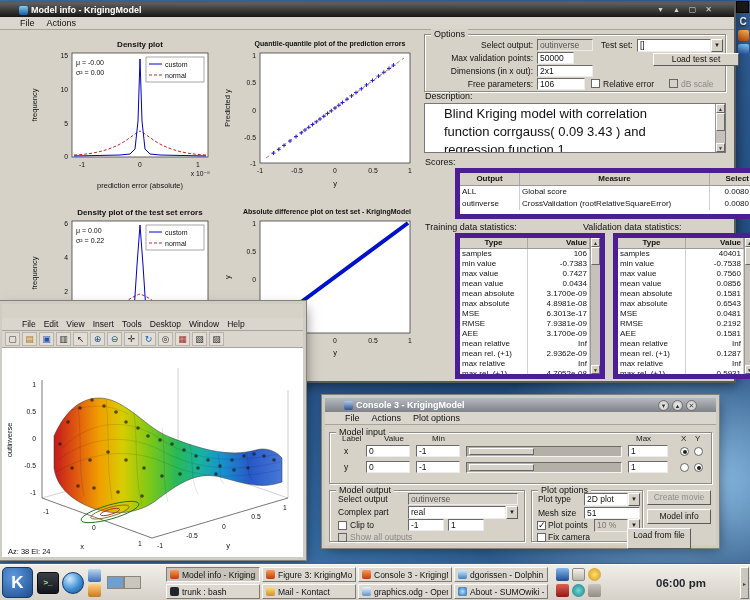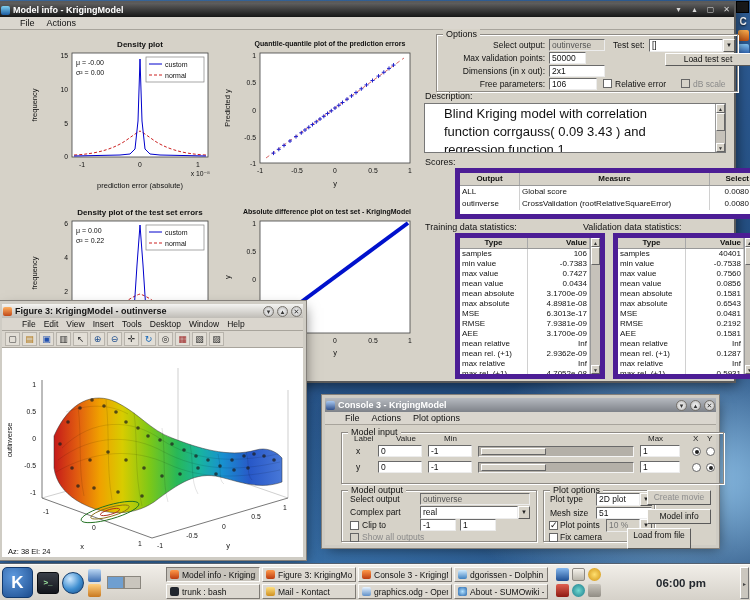--- a/index.html
+++ b/index.html
@@ -7,21 +7,21 @@
   body { font-family:"Liberation Sans","DejaVu Sans",sans-serif; font-size:10px; color:#111; }
   .screen { position:relative; width:750px; height:600px; overflow:hidden;
     background:
       radial-gradient(ellipse 340px 200px at 92% 80%, rgba(165,218,255,.85), rgba(165,218,255,0) 70%),
       radial-gradient(ellipse 620px 300px at 40% 100%, rgba(80,150,210,.55), rgba(80,150,210,0) 70%),
       linear-gradient(150deg,#3e70a8 0%,#31619a 35%,#244f83 65%,#1a3f6d 100%);
   }
   .window { position:absolute; background:#d6d2c8; }
   #win-main { box-shadow:0 0 0 2px #5a5a5a, 3px 4px 12px rgba(0,0,0,.55); }
   #win-fig, #win-con { box-shadow:0 0 0 3px #cfccc4, 0 0 0 4px #84807a, 3px 4px 12px rgba(0,0,0,.5); }
-  .titlebar { position:absolute; left:0; right:0; top:0; height:14px; display:flex; align-items:center; gap:3px; padding:0 1px; }
+  .titlebar { position:absolute; left:0; right:0; top:0; height:14px; display:flex; align-items:center; gap:3px; padding:0 19px; }
   .tb-dark  { background:linear-gradient(#5f5f5f,#161616); color:#fff; }
   .tb-light { background:linear-gradient(#f4f4f2,#bfbcb6); color:#151515; }
   .tb-gray  { background:linear-gradient(#b6bac0,#7e8289); color:#fff; }
   .tb-title { flex:1; font-weight:bold; font-size:9px; white-space:nowrap; overflow:hidden; }
   .wicon { width:9px; height:9px; border-radius:2px; flex:0 0 auto; }
   .main-ic { background:linear-gradient(#7fd0f0,#1a5aa0); }
   .fig-ic  { background:linear-gradient(#ffb060,#c04818); }
   .con-ic  { background:linear-gradient(#a8c8f0,#30508c); }
   .sq-btn { width:13px; height:12px; font-size:8px; line-height:12px; text-align:center; color:#d8d8d8; }
   .circ-btn { width:11px; height:11px; border-radius:50%; background:radial-gradient(#fafafa,#b4b4b4); border:1px solid #76726c;
@@ -51,21 +51,21 @@
   .lg-blue { stroke:#0000cc; stroke-width:1; }
   .lg-red { stroke:#cc2020; stroke-width:1; stroke-dasharray:3,2; }
   .qq-markers { stroke:#2222cc; stroke-width:1; fill:none; }
   .refline { stroke:#cc4040; stroke-width:.8; stroke-dasharray:4,3; fill:none; }
   .absline { stroke:#0011cc; stroke-width:4; fill:none; }
   .ax3d { stroke:#555; stroke-width:.8; fill:none; }
   .ax3d-faint { stroke:#b0b0b0; stroke-width:.6; fill:none; }
   .mesh { stroke:rgba(0,0,0,.22); stroke-width:.5; fill:none; }
   .dot3d { fill:#1c1c1c; opacity:.72; }
   .contour { fill:none; stroke-width:.9; }
-  .group { position:absolute; border:1px solid #8e8a84; box-shadow:inset 1px 1px 0 #fff, 1px 1px 0 #fff;margin-left:12px; }
+  .group { position:absolute; border:1px solid #8e8a84; box-shadow:inset 1px 1px 0 #fff, 1px 1px 0 #fff; }
   .gtitle { position:absolute; top:-6px; left:6px; background:#d6d2c8; padding:0 3px; font-size:9px; }
   .lbl { position:absolute; font-size:8.5px; white-space:nowrap; }
   .lbl.r { text-align:right; }
   .lbl.dim { color:#8a8a8a; }
   .plabel { position:absolute; font-size:9px; }
   .chead { position:absolute; font-size:8px; color:#222; }
   .field { position:absolute; background:#fff; border:1px solid; border-color:#6a6a6a #ececec #ececec #6a6a6a;
            font-size:8.5px; line-height:10px; padding:0 2px; white-space:nowrap; overflow:hidden; }
   .field.gray { background:#d6d2c8; color:#555; }
   .combo { position:absolute; display:flex; }
@@ -486,27 +486,20 @@
       <div class="vscroll">
         <div class="sb-btn">▲</div>
         <div class="sb-thumb"></div>
         <div class="sb-trough"></div>
         <div class="sb-btn">▼</div>
       </div>
     </div>
   </div>
 
   <div class="window" id="win-fig" style="left:2px;top:304px;width:301px;height:253px;z-index:20">
-    <div class="titlebar tb-light">
-      <span class="wicon fig-ic"></span>
-      <span class="tb-title">Figure 3: KrigingModel - outinverse</span>
-      <span class="circ-btn">▾</span>
-      <span class="circ-btn">▴</span>
-      <span class="circ-btn">✕</span>
-    </div>
     <div class="menubar">
 
     <span class="menu-item">File</span>
         <span class="menu-item">Edit</span>
         <span class="menu-item">View</span>
         <span class="menu-item">Insert</span>
         <span class="menu-item">Tools</span>
         <span class="menu-item">Desktop</span>
         <span class="menu-item">Window</span>
         <span class="menu-item">Help</span>

